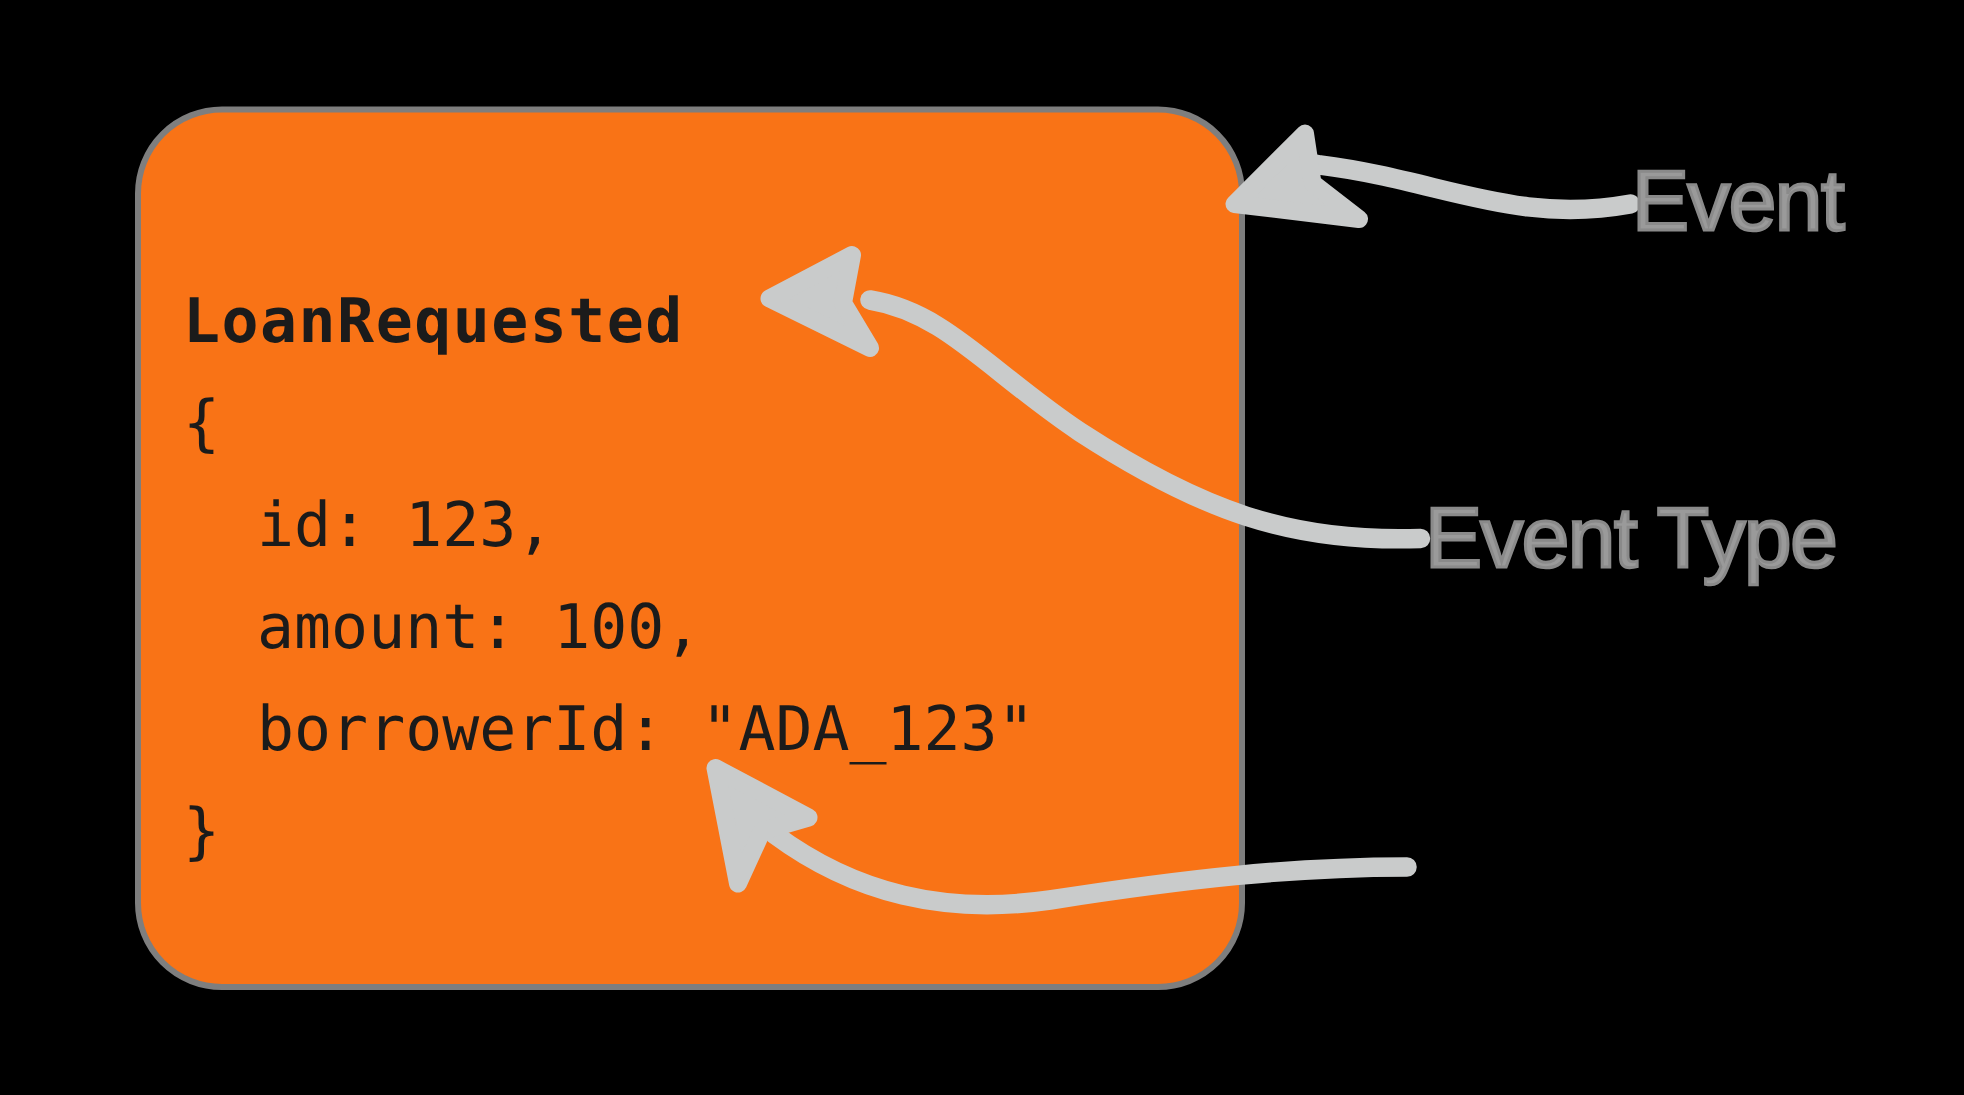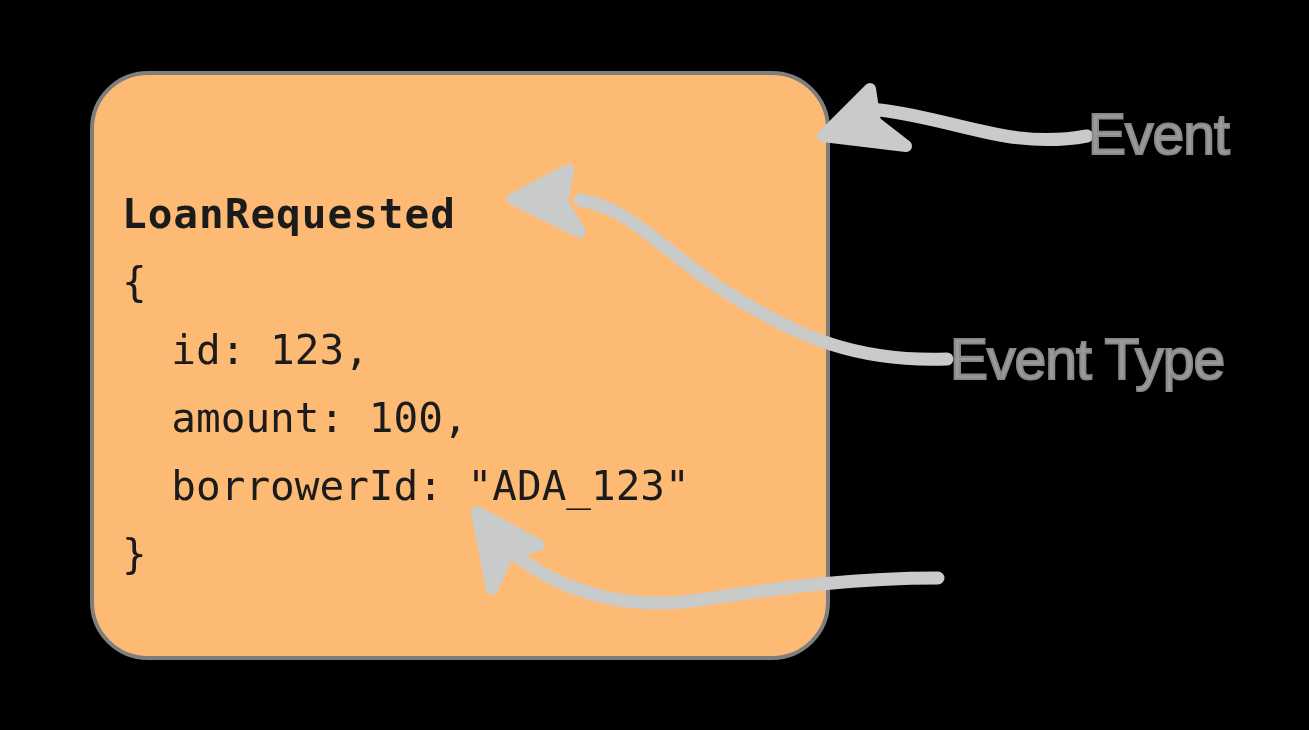--- a/index.html
+++ b/index.html
@@ -17,21 +17,21 @@
   }
 
   
   #event-card {
     position: absolute;
     left: 90px;
     top: 71px;
     width: 740px;
     height: 589px;
     box-sizing: border-box;
-    background: #fdba74;
+    background: #f97316;
     border: 4px solid #7E7E7E;
     border-radius: 58px;
     z-index: 2;
   }
 
   #event-code {
     position: absolute;
     left: 28px;
     top: 105px;
     margin: 0;

